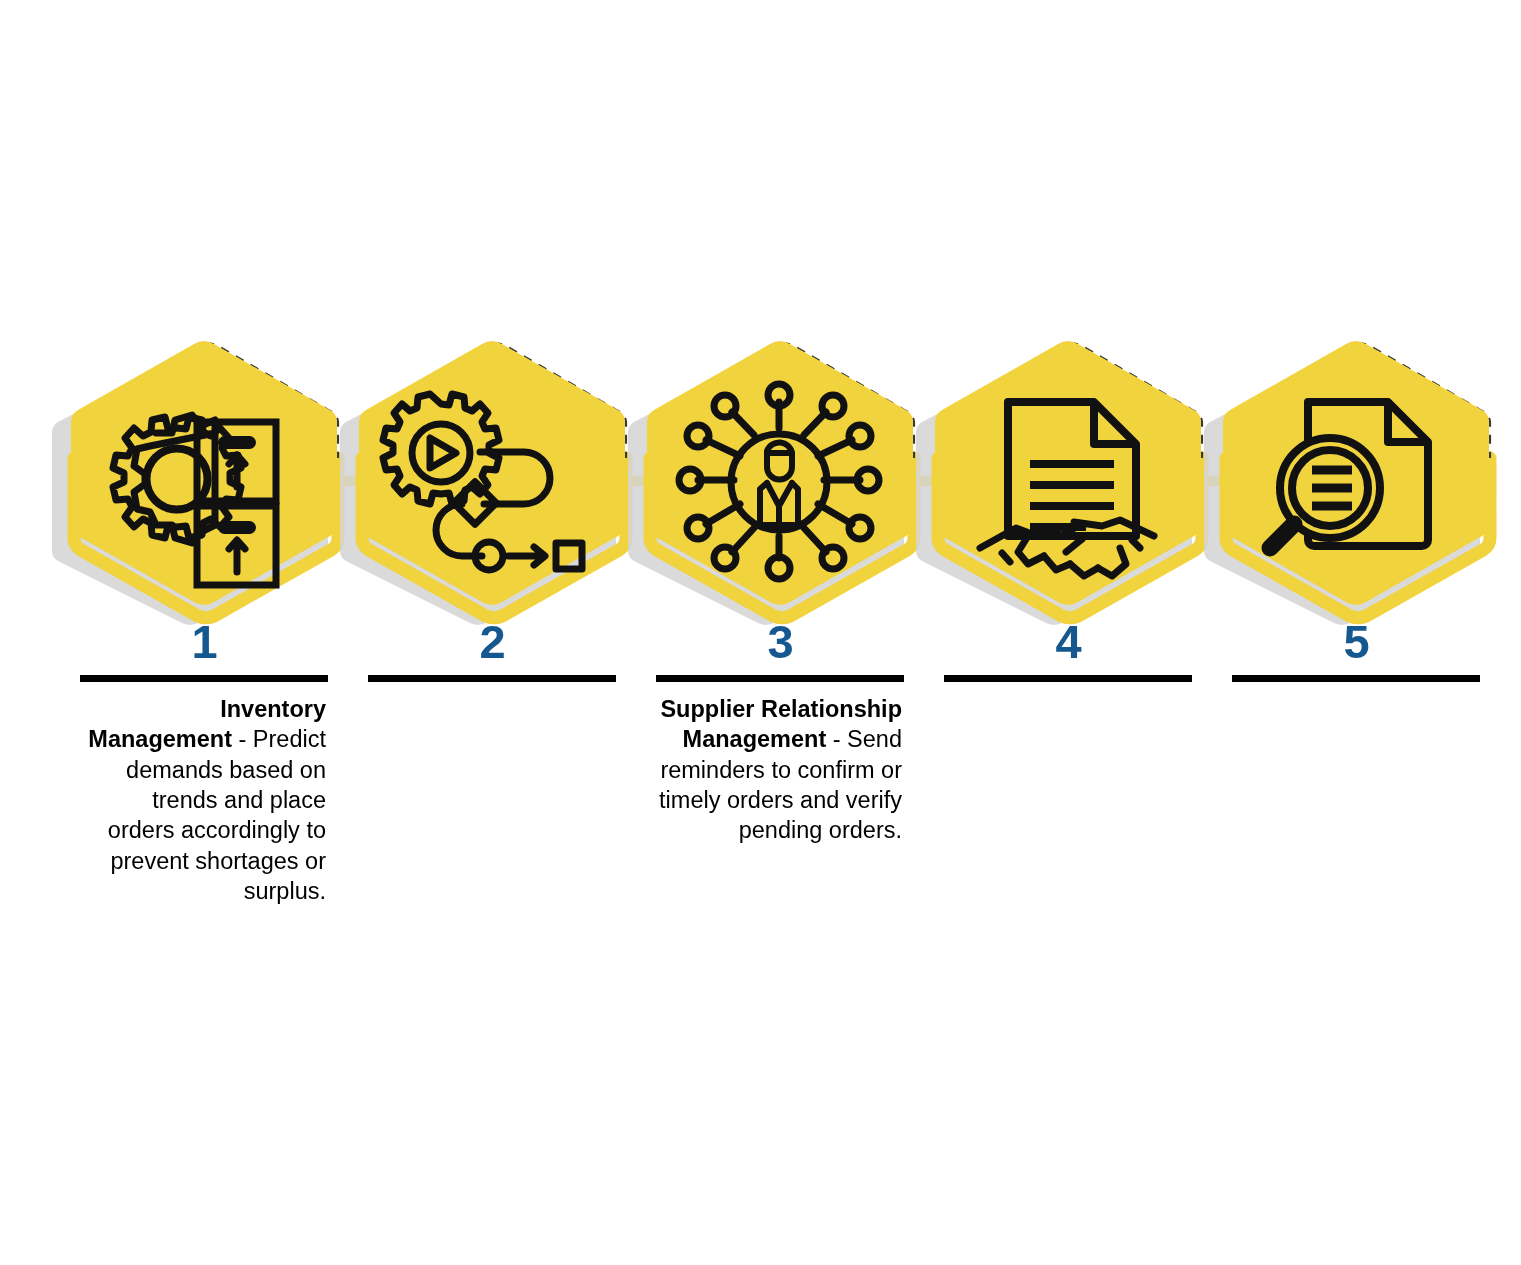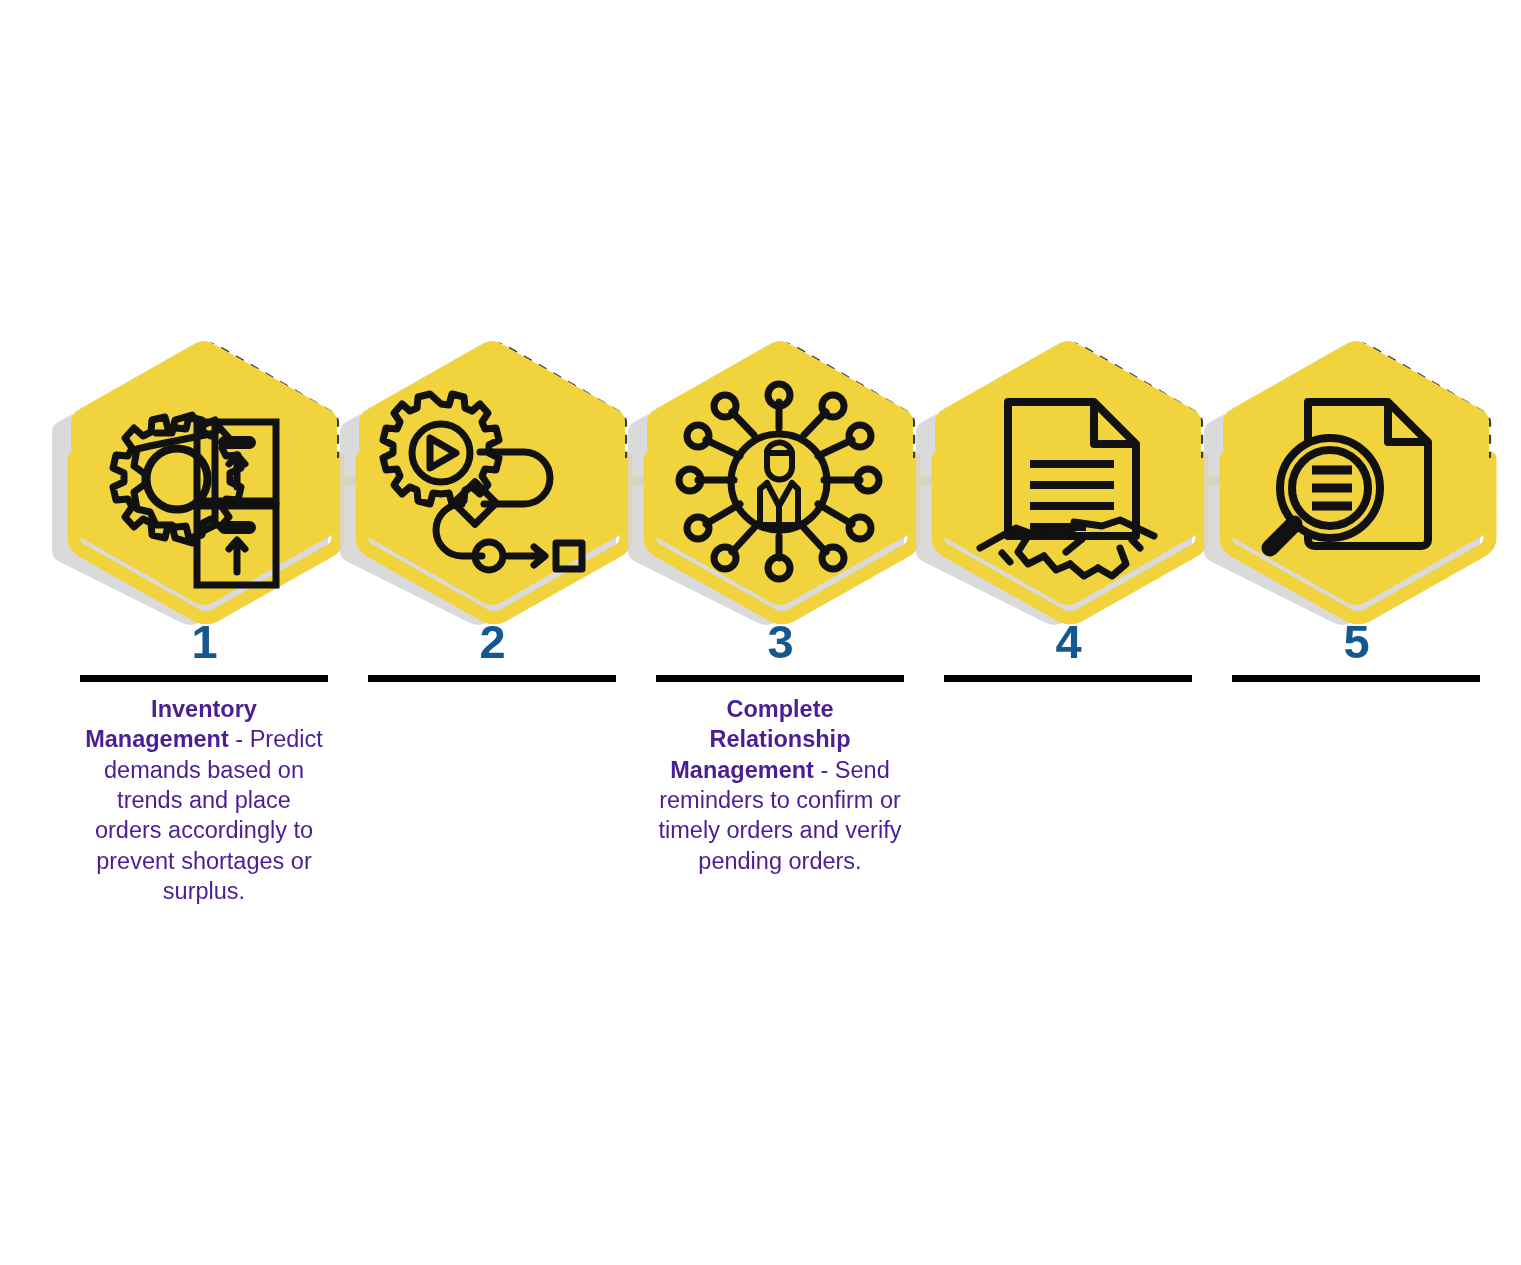--- a/index.html
+++ b/index.html
@@ -66,24 +66,24 @@
     width: 248px;
     height: 7px;
     background: #000000;
     margin-top: 10px;
   }
 
   
   .caption {
     width: 244px;
     margin-top: 12px;
-    text-align: center;
+    text-align: right;
     font-size: 23.5px;
     line-height: 1.29;
-    color: #4c1d95;
+    color: #000000;
     font-weight: 400;
   }
   .caption b {
     font-weight: 700;
   }
 </style>
 </head>
 <body>
 
 <div id="infographic">
@@ -215,21 +215,21 @@
           </g>
 
           <g fill="#F1D33E">
             <path d="M272 122 L272 136 L316 136 L316 128 L340 141 L316 154 L316 146 L272 146 Z"></path>
           </g>
         </svg>
       </div>
       <div class="step-number">3</div>
       <div class="rule"></div>
       <div class="caption">
-        <b>Complete Relationship Management</b> <span>-</span> <span>Send reminders to confirm or timely orders and verify pending orders.</span>
+        <b>Supplier Relationship Management</b> <span>-</span> <span>Send reminders to confirm or timely orders and verify pending orders.</span>
       </div>
     </div>
 
     <div class="step">
       <div class="hex-wrap">
         <svg class="hex-svg" viewBox="0 0 288 278">
           <path d="M10 72 L132 8 A20 20 0 0 1 152 8 L274 72 A12 12 0 0 1 280 83 L280 200 A12 12 0 0 1 274 211 L152 272 A20 20 0 0 1 132 272 L10 211 A12 12 0 0 1 4 200 L4 83 A12 12 0 0 1 10 72 Z" transform="translate(-12,10)" fill="#D4D4D4" opacity="0.85"></path>
           <path d="M14 126 L14 206 A14 14 0 0 0 21 218 L136 283 A20 20 0 0 0 156 283 L271 218 A14 14 0 0 0 278 206 L278 126" fill="none" stroke="#F1D33E" stroke-width="13" stroke-linecap="round" transform="translate(0,-8)"></path>
           <path d="M14 126 L14 92 A13 13 0 0 1 20 80 L134 14 A20 20 0 0 1 154 14 L268 80 A13 13 0 0 1 274 92 L274 126" fill="none" stroke="#3A3A3A" stroke-width="2.2" stroke-dasharray="9 8" transform="translate(4,-8)"></path>
           <path d="M24 78 L140 12 A20 20 0 0 1 160 12 L276 78 A14 14 0 0 1 283 90 L283 192 A14 14 0 0 1 276 204 L160 270 A20 20 0 0 1 140 270 L24 204 A14 14 0 0 1 17 192 L17 90 A14 14 0 0 1 24 78 Z" transform="translate(-6,-8)" fill="#F1D33E"></path>

